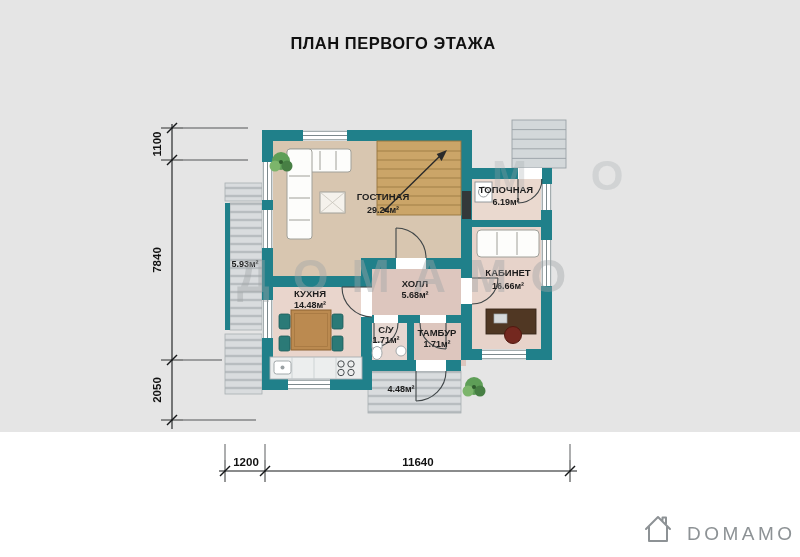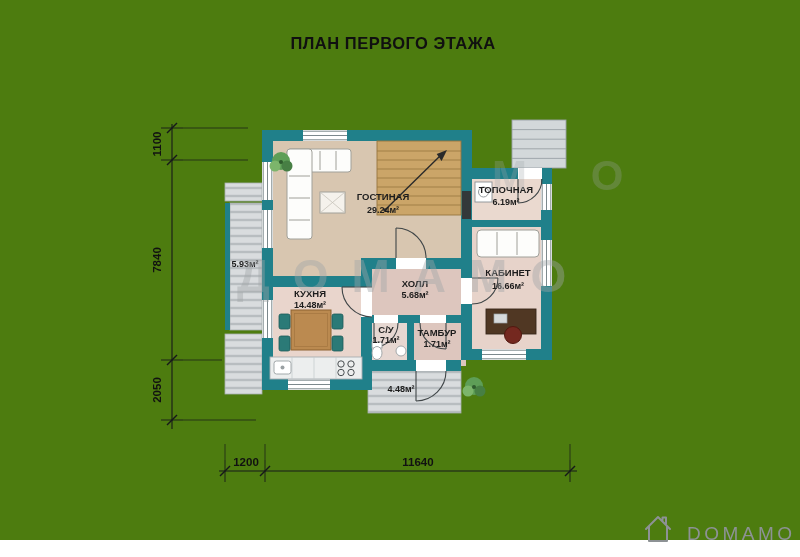--- a/index.html
+++ b/index.html
@@ -1,17 +1,17 @@
 <!DOCTYPE html>
 <html><head>
 <meta charset="utf-8">
 <style>
   html,body{margin:0;padding:0;background:#ffffff;}
   body{width:800px;height:557px;overflow:hidden;font-family:"Liberation Sans",sans-serif;}
-  #stage{position:relative;width:800px;height:540px;background:#4d7c0f;}
+  #stage{position:relative;width:800px;height:432px;background:#e5e5e5;}
   svg{font-family:"Liberation Sans",sans-serif;}
   .room-name{font-size:9.5px;font-weight:bold;fill:#1d1d1d;}
   .room-area{font-size:9px;font-weight:bold;fill:#1d1d1d;}
   .dim-label{font-size:11.5px;font-weight:bold;fill:#111;}
   .wm{font-weight:bold;fill:#9fa4a8;}
 </style>
 </head>
 <body>
 <div id="stage">
 

